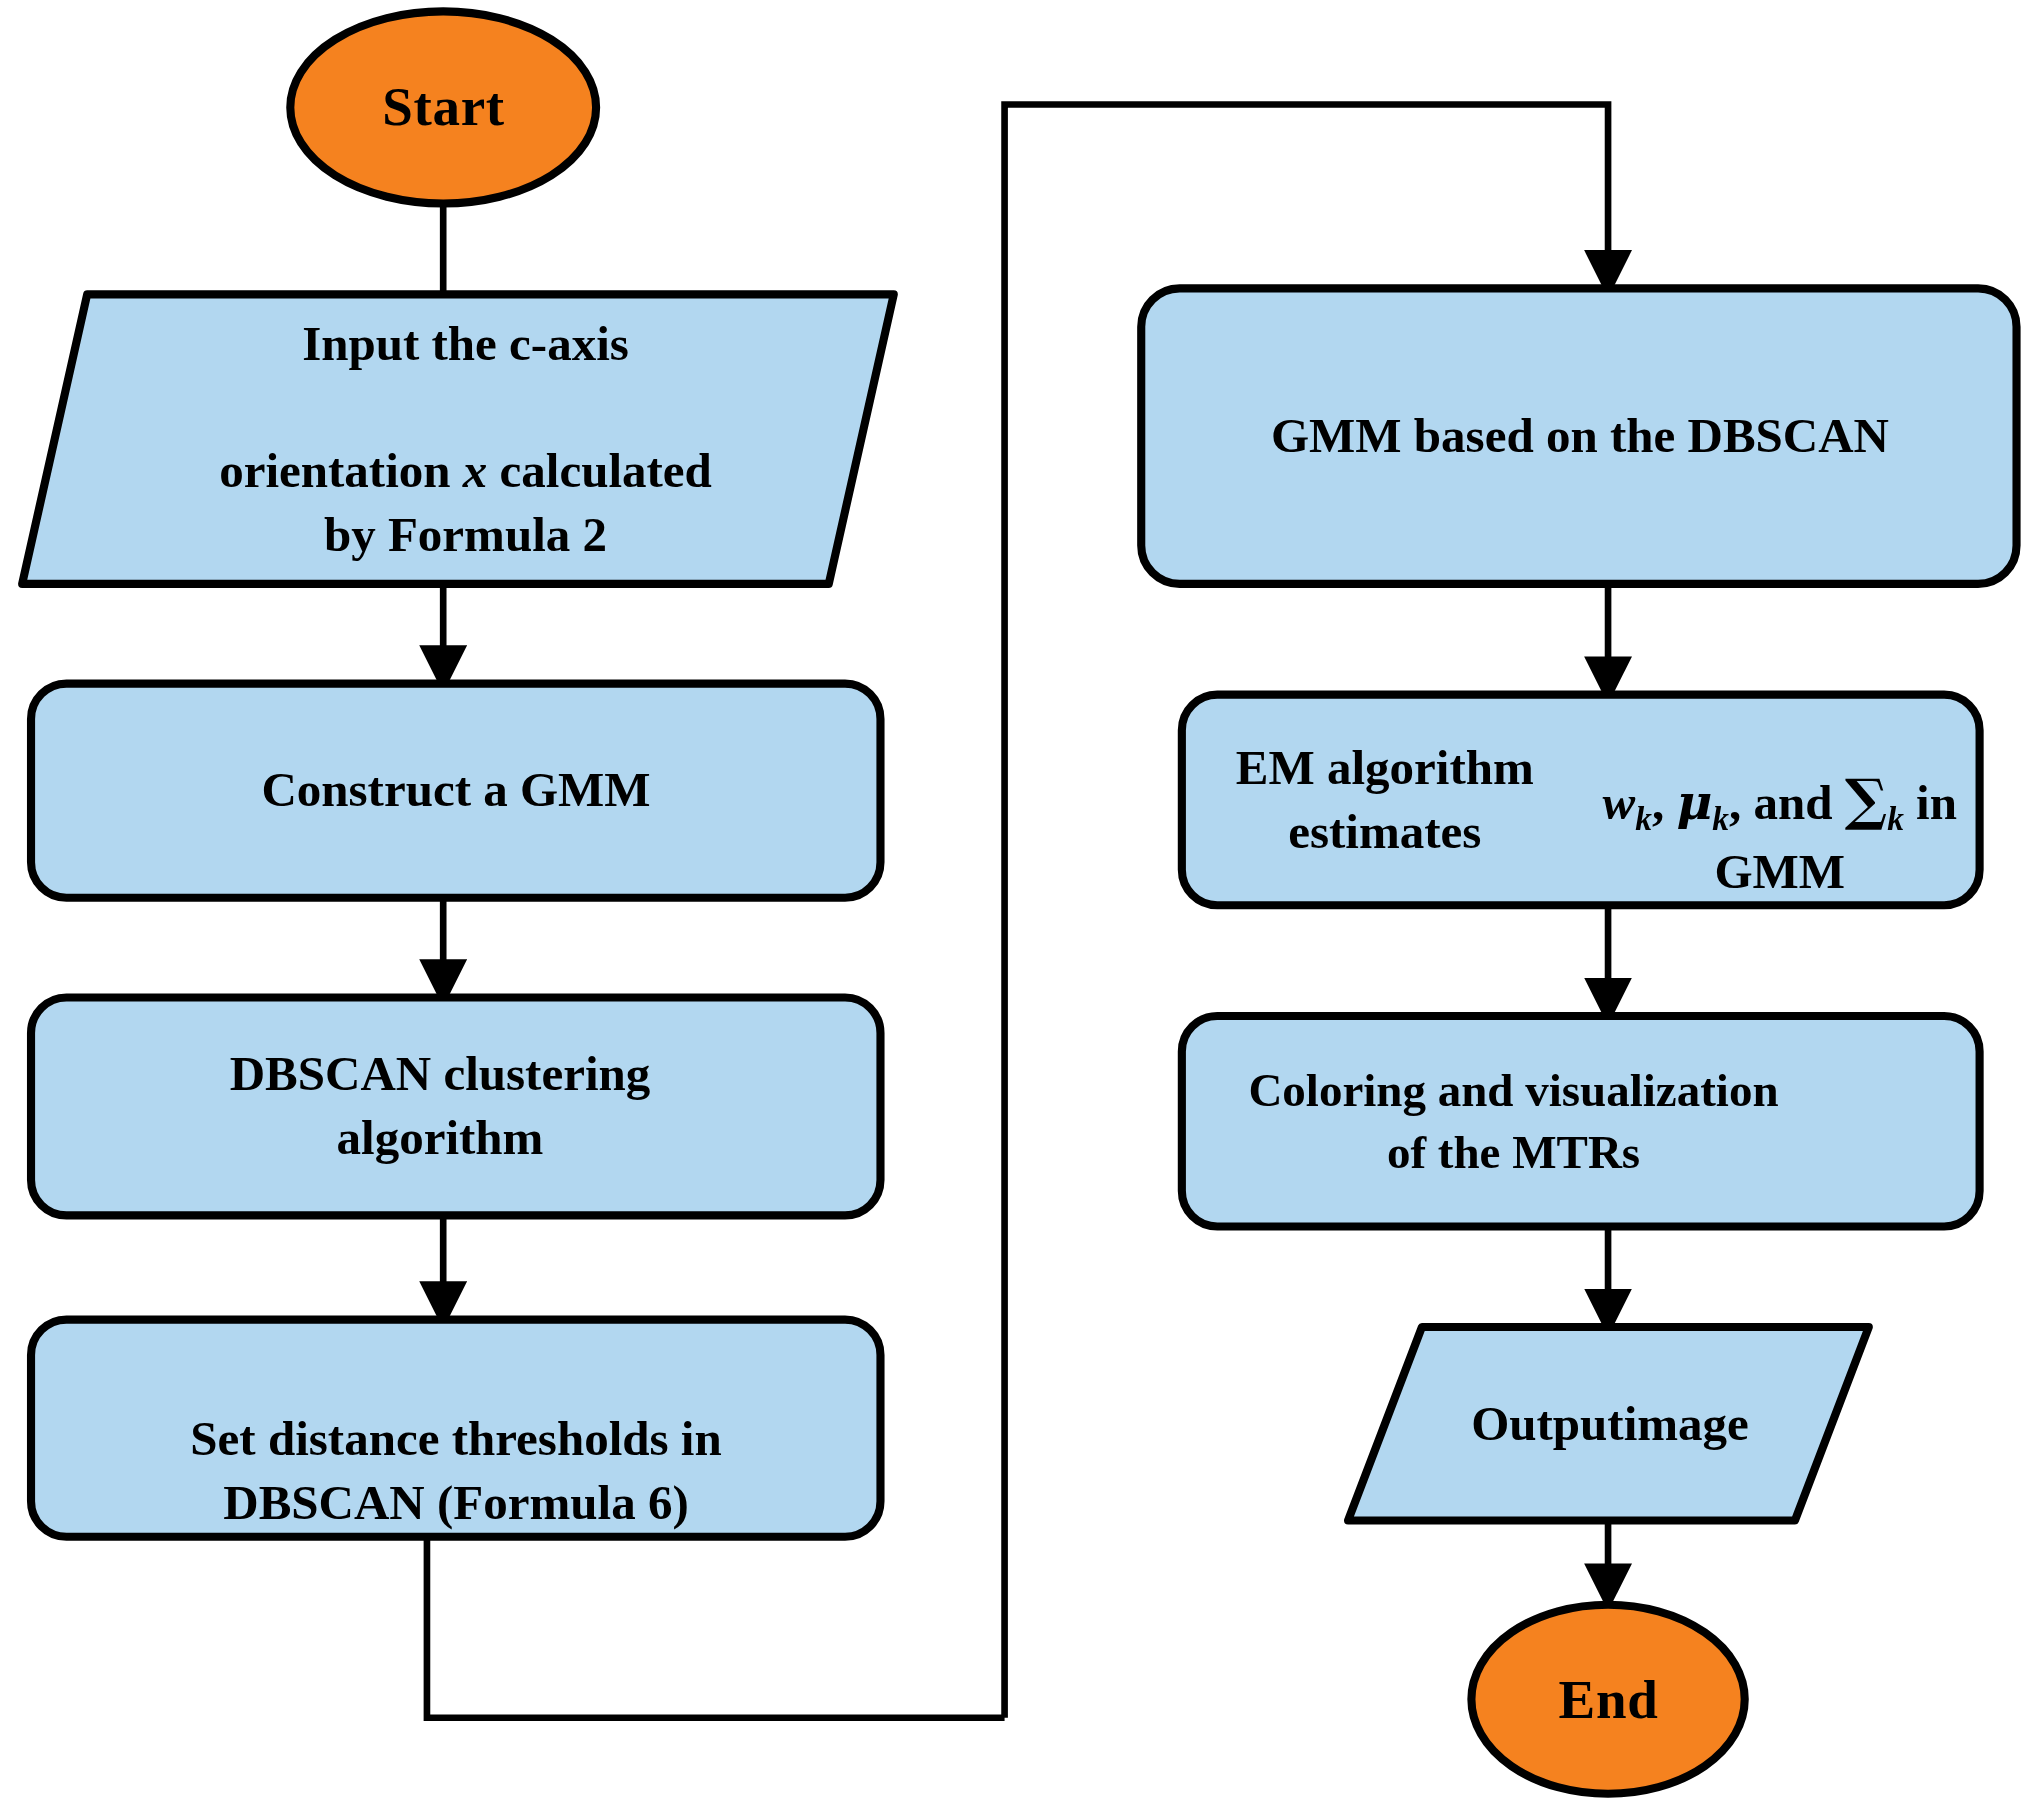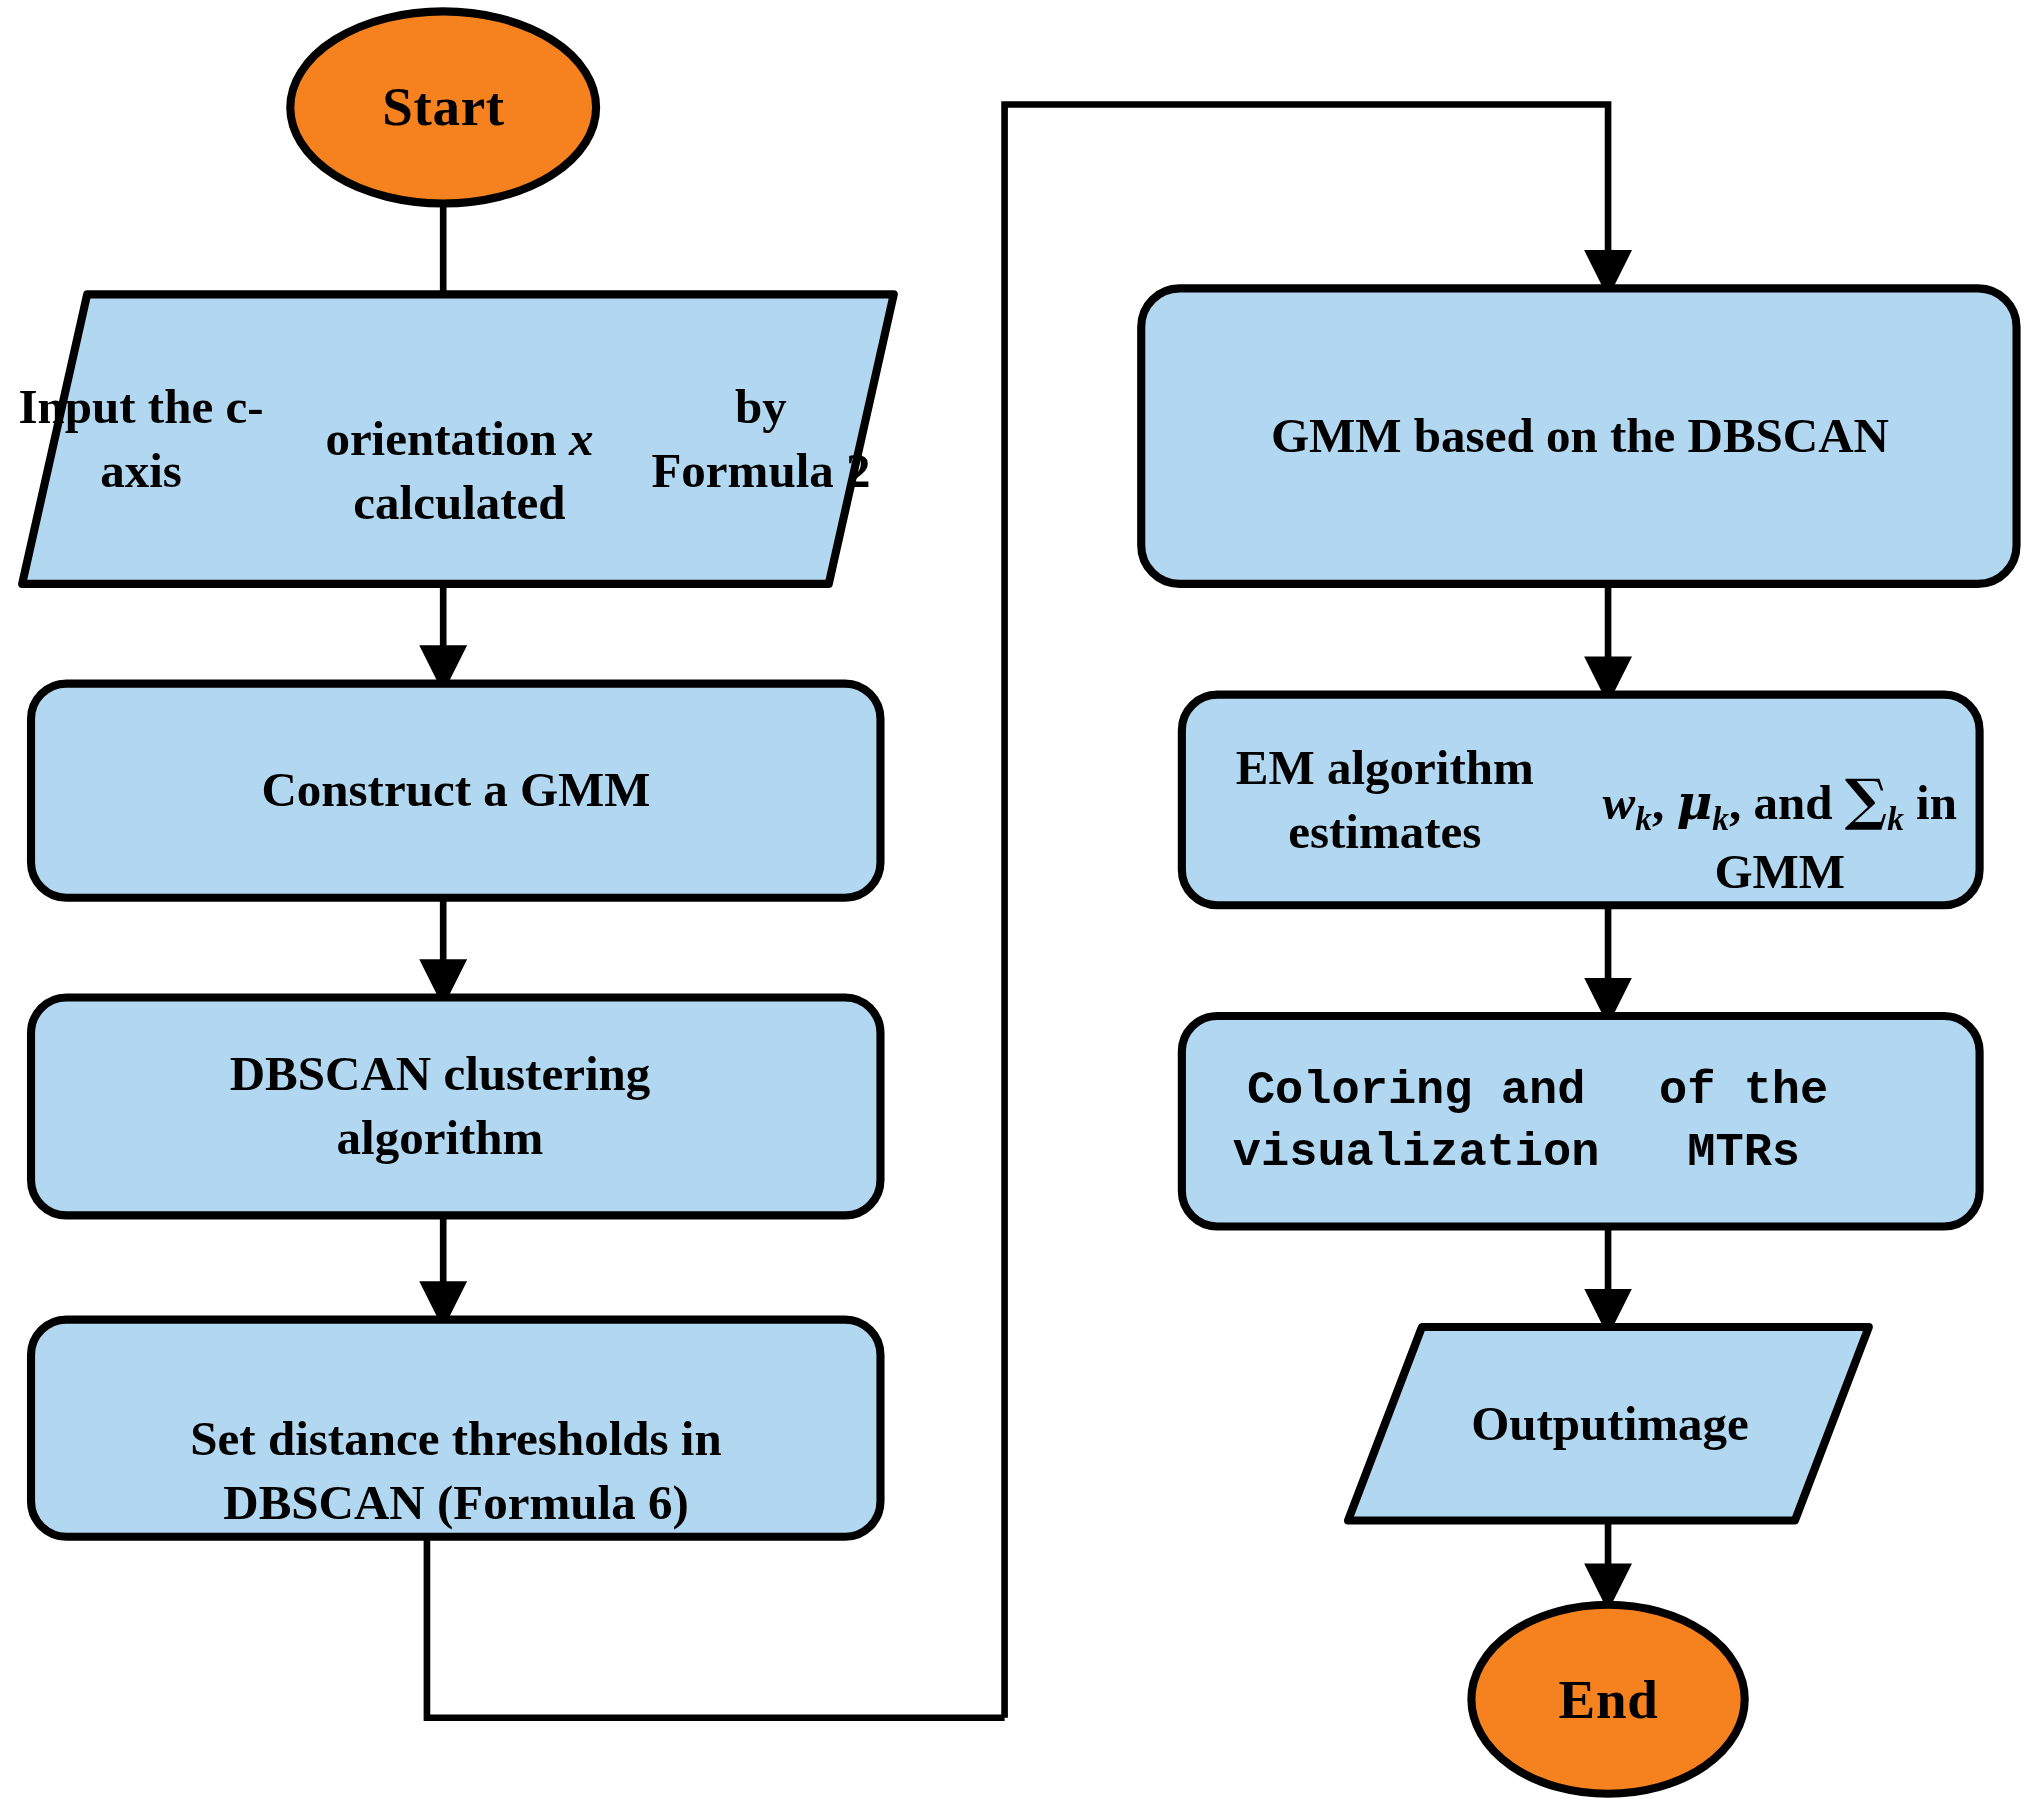--- a/index.html
+++ b/index.html
@@ -80,21 +80,21 @@
       <polygon points="1925,1796 2530,1796 2430,2058 1825,2058" fill="#B2D7F0"></polygon>
 
       <ellipse cx="2177" cy="2300" rx="185" ry="128" fill="#F5821F"></ellipse>
     </g>
   </svg>
 
   <div class="node-label lbl-terminal" style="left:292px;top:11px;width:303px;height:192px;">
     <span>Start</span>
   </div>
 
-  <div class="node-label lbl-box" style="left:14px;top:294px;width:857px;height:290px;flex-direction:row;">
+  <div class="node-label lbl-box" style="left:37px;top:294px;width:857px;height:290px;flex-direction:column;">
     <div>Input the c-axis</div>
     <div>
       <span>orientation </span><em class="var">x</em><span> calculated</span>
     </div>
     <div>by Formula 2</div>
   </div>
 
   <div class="node-label lbl-box" style="left:31px;top:683px;width:850px;height:214px;">
     <span>Construct a GMM</span>
   </div>
@@ -113,21 +113,21 @@
     <div>GMM based on the DBSCAN</div>
   </div>
 
   <div class="node-label lbl-box" style="left:1186px;top:694px;width:790px;height:211px;flex-direction:row;">
     <div>EM algorithm estimates</div>
     <div style="margin-top:4.4px;">
       <em class="var">w</em><span class="sub">k</span><span>, </span><em class="greek">μ</em><span class="sub">k</span><span>, and </span><span class="sigma">∑</span><span class="sub">k</span><span> in GMM</span>
     </div>
   </div>
 
-  <div class="node-label lbl-box-sm" style="left:1186px;top:1016px;width:655px;height:211px;flex-direction:row;font-family:Liberation Mono, monospace;">
+  <div class="node-label lbl-box-sm" style="left:1186px;top:1016px;width:655px;height:211px;flex-direction:column;">
     <div>Coloring and visualization</div>
     <div>of the MTRs</div>
   </div>
 
   <div class="node-label lbl-box" style="left:1381px;top:1327px;width:458px;height:194px;flex-direction:row;">
     <div>Output</div>
     <div>image</div>
   </div>
 
   <div class="node-label lbl-terminal" style="left:1472px;top:1605px;width:273px;height:189px;">

